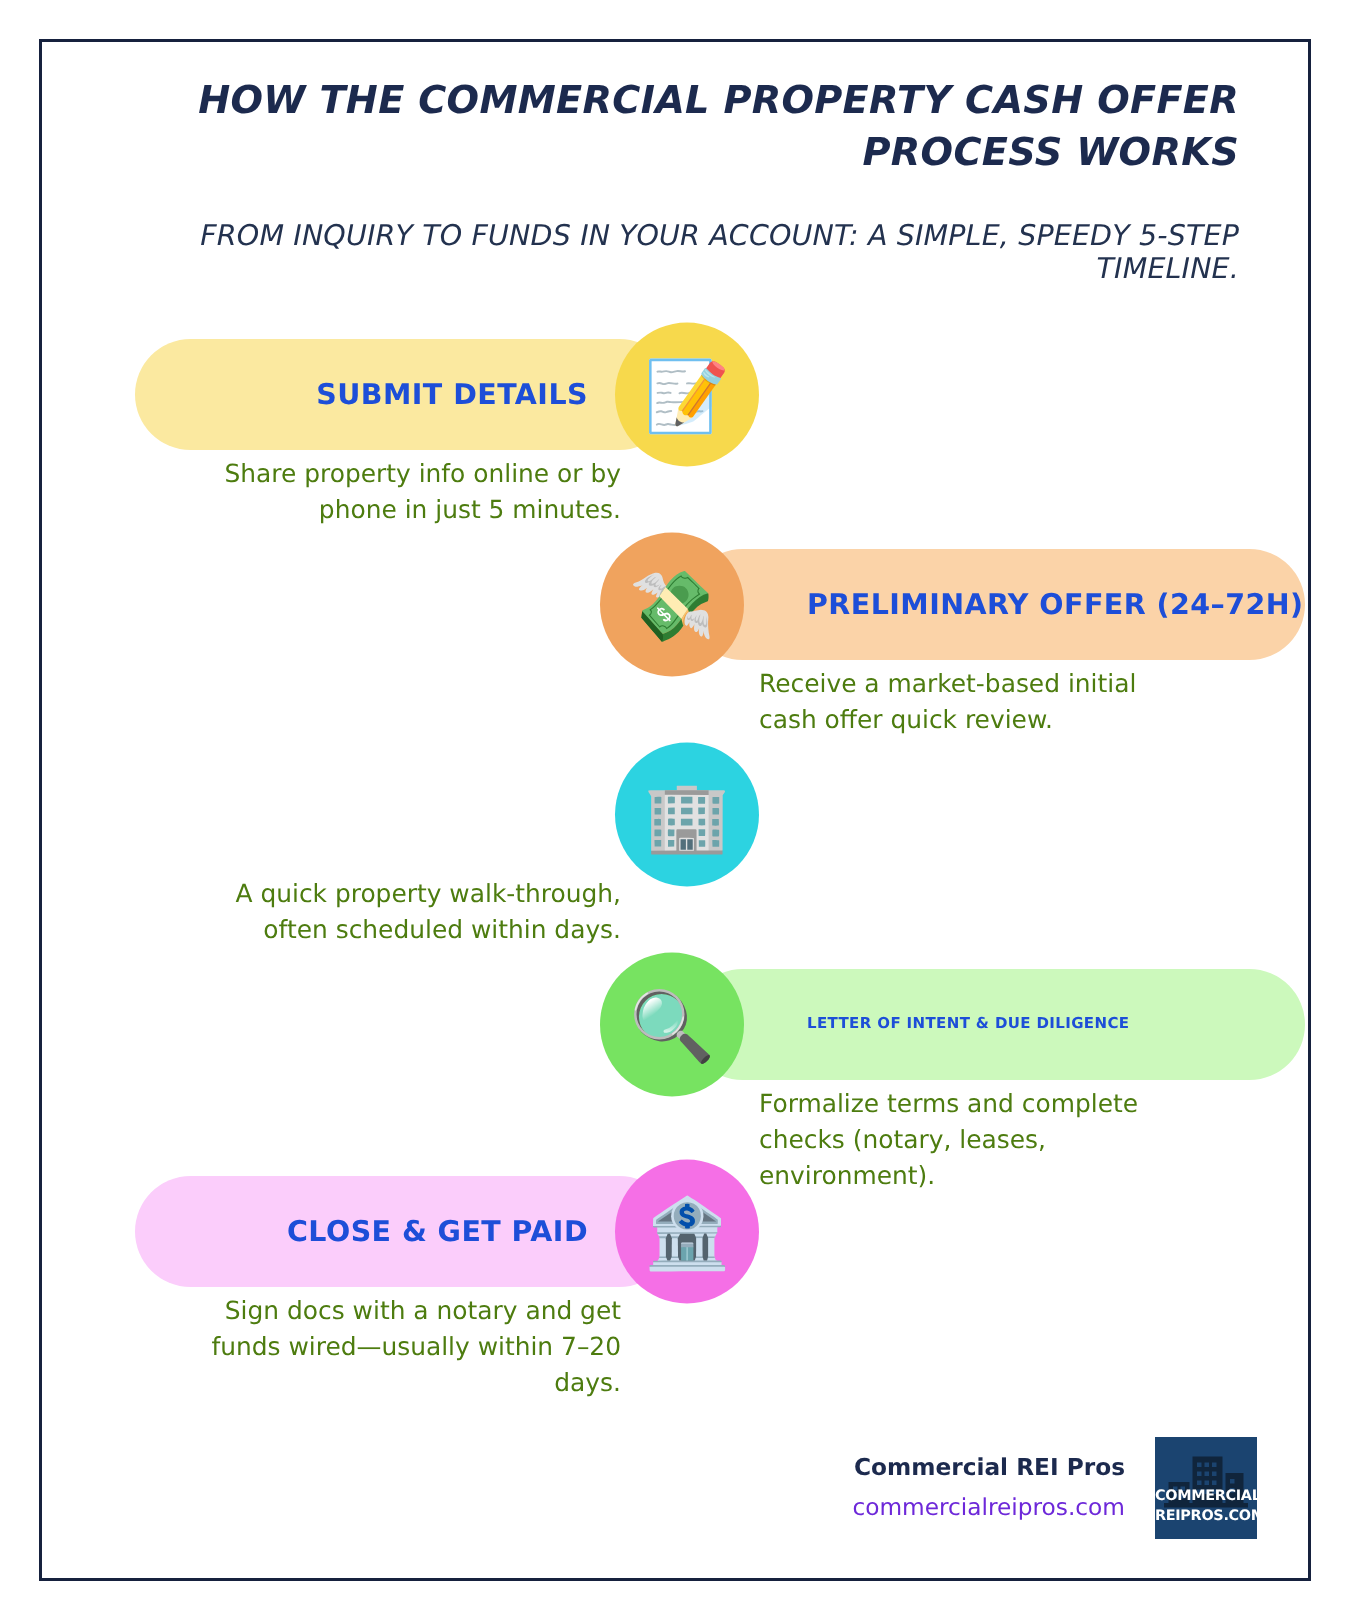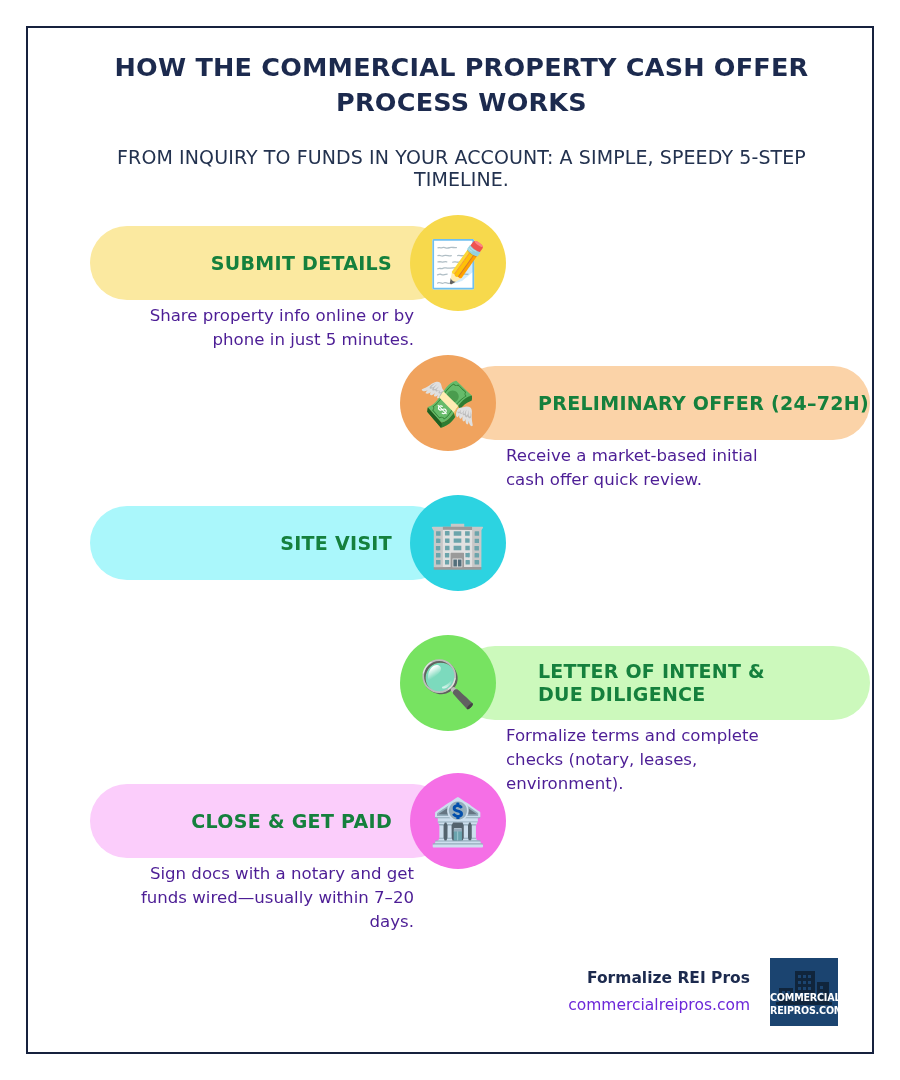--- a/index.html
+++ b/index.html
@@ -39,21 +39,22 @@
     left: 28px;
     top: 28px;
     width: 844px;
     height: 1024px;
     box-sizing: border-box;
   }
 
   
   .header {
     padding: 22px 46px 0 69px;
-    text-align: center;
+    text-align: right;
+    font-style: italic;
   }
   .title {
     font-family: "DejaVu Sans", sans-serif;
     font-size: 25.5px;
     font-weight: bold;
     letter-spacing: 0.2px;
     line-height: 1.38;
     color: #1c2a4e;
     margin: 0;
     text-transform: uppercase;
@@ -140,40 +141,40 @@
     font-family: "DejaVu Sans", sans-serif;
     display: block;
     transform: translateY(1px);
   }
 
   .label {
     font-family: "DejaVu Sans", sans-serif;
     font-size: 19px;
     font-weight: bold;
     letter-spacing: 0.3px;
-    color: #15803d;
+    color: #1d4ed8;
     text-transform: uppercase;
     line-height: 1.18;
     position: relative;
     z-index: 2;
   }
   .label.small {
-    font-size: 19px;
+    font-size: 10px;
     letter-spacing: 0.25px;
     line-height: 1.22;
     max-width: 230px;
   }
 
   .desc {
     position: absolute;
     width: 290px;
     font-family: "DejaVu Sans", sans-serif;
     font-size: 16.6px;
     line-height: 1.42;
-    color: #4c1d95;
+    color: #4d7c0f;
   }
 
   
   .footer {
     position: absolute;
     right: 34px;
     bottom: 26px;
     display: flex;
     align-items: center;
     gap: 20px;
@@ -250,26 +251,24 @@
         <div class="bar" style="background: rgb(251, 211, 168); text-align: right;">
           <span class="label">PRELIMINARY OFFER (24–72H)</span>
         </div>
         <div class="circle" style="background: rgb(240, 163, 94);">
           <span class="glyph">💸</span>
         </div>
         <div class="desc">Receive a market-based initial cash offer quick review.</div>
       </div>
 
       <div class="step right" style="top:280px;">
-        <div class="bar" style="background: rgb(170, 247, 251);">
-          <span class="label">SITE VISIT</span>
-        </div>
         <div class="circle" style="background: rgb(44, 211, 225);">
           <span class="glyph">🏢</span>
         </div>
+        <div class="desc">A quick property walk-through, often scheduled within days.</div>
       </div>
 
       <div class="step left" style="top:420px;">
         <div class="bar" style="background: rgb(204, 249, 188);">
           <span class="label small">LETTER OF INTENT &amp; DUE DILIGENCE</span>
         </div>
         <div class="circle" style="background: rgb(119, 227, 97);">
           <span class="glyph">🔍</span>
         </div>
         <div class="desc">Formalize terms and complete checks (notary, leases, environment).</div>
@@ -282,21 +281,21 @@
         <div class="circle" style="background: rgb(245, 111, 230);">
           <span class="glyph">🏦</span>
         </div>
         <div class="desc">Sign docs with a notary and get funds wired—usually within 7–20 days.</div>
       </div>
 
     </div>
 
     <div class="footer">
       <div class="footer-text">
-        <div class="brand">Formalize REI Pros</div>
+        <div class="brand">Commercial REI Pros</div>
         <div class="site">commercialreipros.com</div>
       </div>
       <div class="logo" style="background: rgb(27, 68, 112);">
         <svg width="68" height="68" viewBox="0 0 68 68">
           <rect x="9" y="30" width="14" height="15" fill="#10253c"></rect>
           <rect x="12" y="33" width="3" height="3" fill="#1b4470"></rect>
           <rect x="17" y="33" width="3" height="3" fill="#1b4470"></rect>
           <rect x="12" y="38" width="3" height="3" fill="#1b4470"></rect>
           <rect x="17" y="38" width="3" height="3" fill="#1b4470"></rect>
           <rect x="25" y="13" width="20" height="32" fill="#10253c"></rect>

